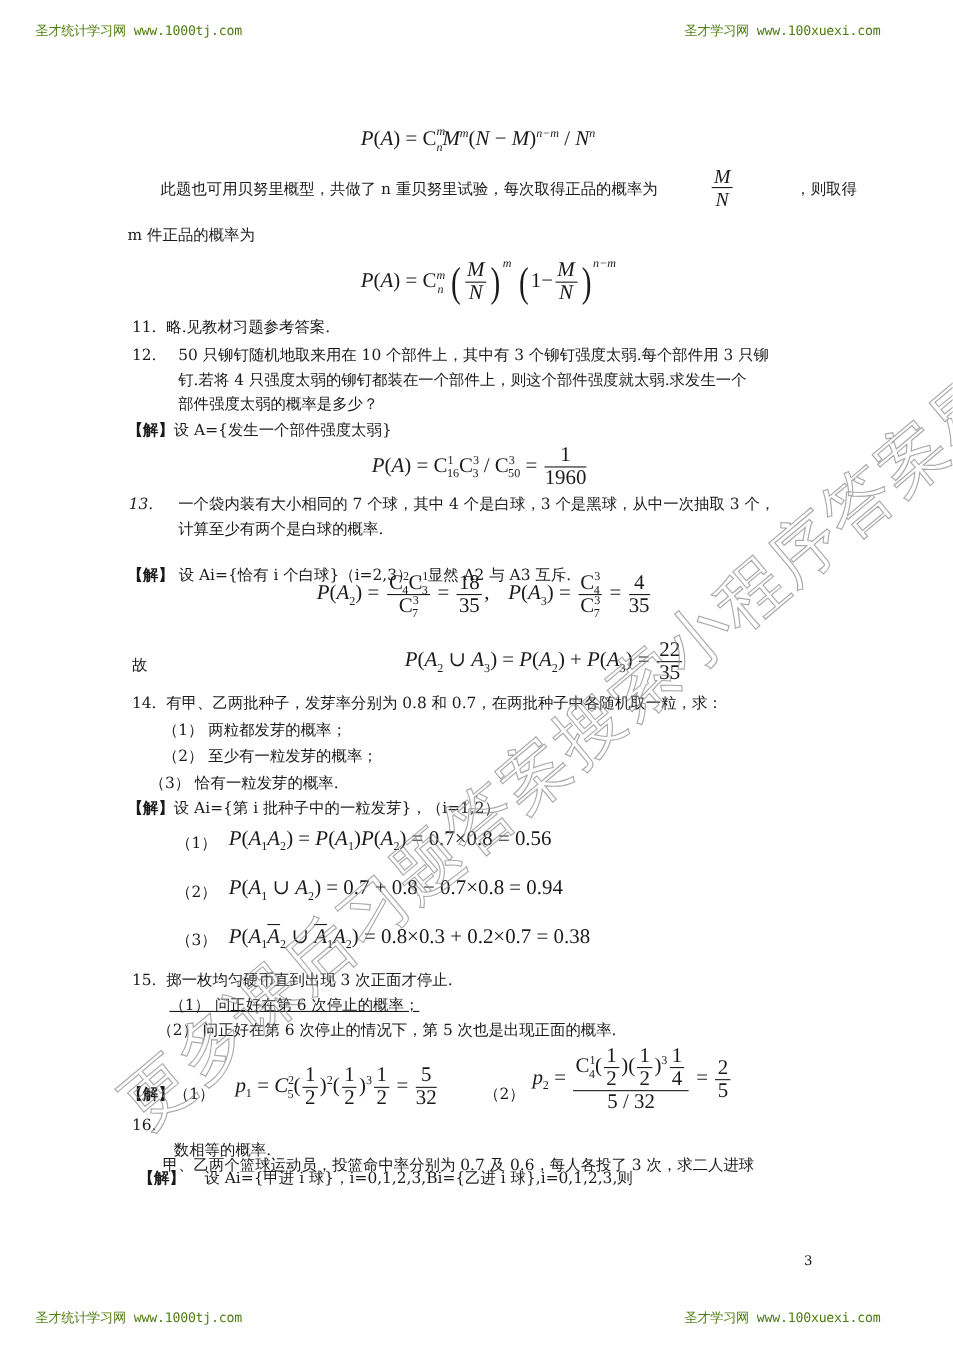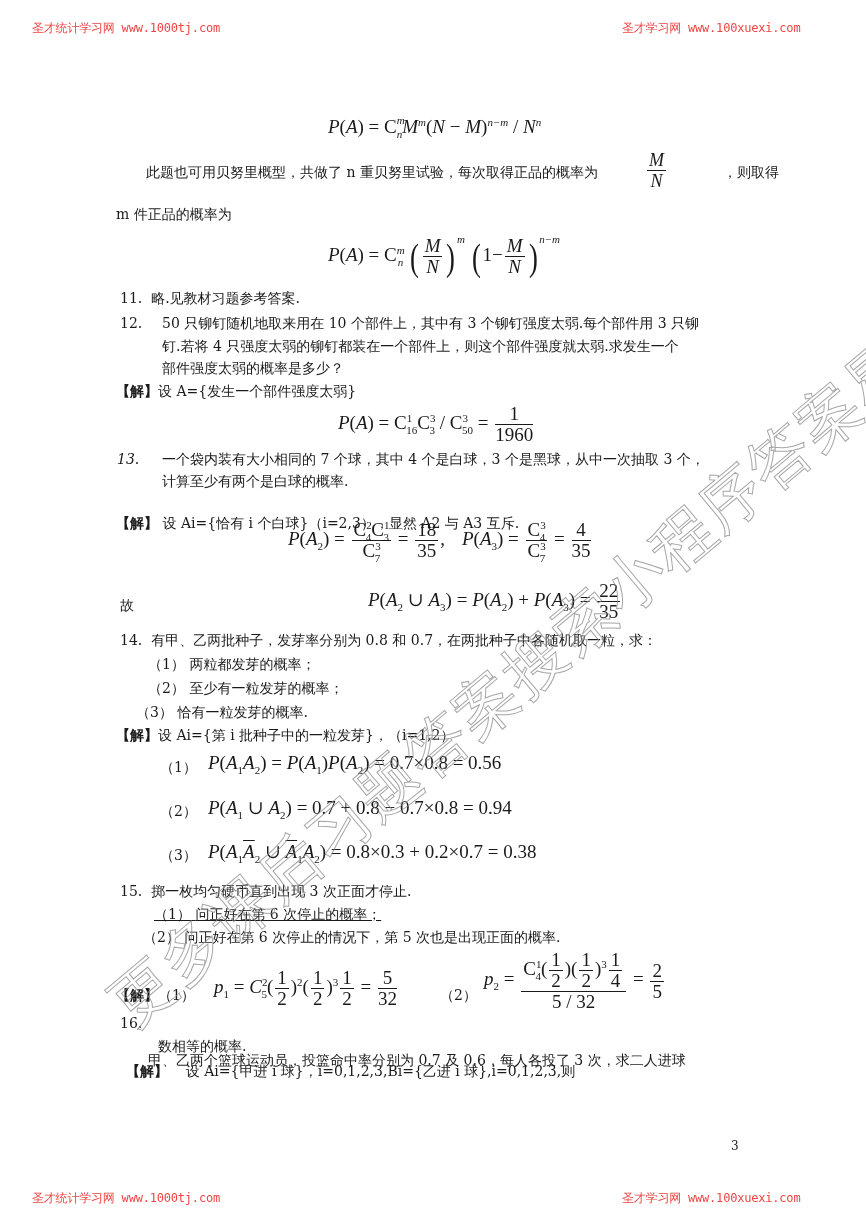--- a/index.html
+++ b/index.html
@@ -1,18 +1,18 @@
 <!DOCTYPE html>
 <html><head>
 <meta charset="utf-8">
 <style>
   html,body{margin:0;padding:0;background:#fff;}
   body{width:866px;height:1225px;position:relative;overflow:hidden;color:#1a1a1a;
        font-family:"DejaVu Serif","Liberation Serif",serif;}
-  .hdr{position:absolute;font-family:"DejaVu Sans Mono","Liberation Mono",monospace;font-size:12px;color:#ef4444;letter-spacing:-0.2px;}
+  .hdr{position:absolute;font-family:"DejaVu Sans Mono","Liberation Mono",monospace;font-size:12px;color:#4d7c0f;letter-spacing:-0.2px;}
   .math{font-family:"Liberation Serif","DejaVu Serif",serif;font-size:19px;white-space:nowrap;}
   .i{font-style:italic;}
   .t{position:absolute;font-size:14px;line-height:20px;white-space:nowrap;}
   .eq{position:absolute;}
   sub,sup{font-size:11px;line-height:0;}
   .frac{display:inline-block;vertical-align:middle;text-align:center;margin:0 2px;}
   .frac>span{display:block;line-height:20px;}
   .frac>span.num{border-bottom:1px solid #1a1a1a;padding:0 2px;}
   .big{font-size:38px;vertical-align:middle;line-height:1;font-weight:200;transform:scaleX(0.7);display:inline-block;}
   .ol{text-decoration:overline;}

